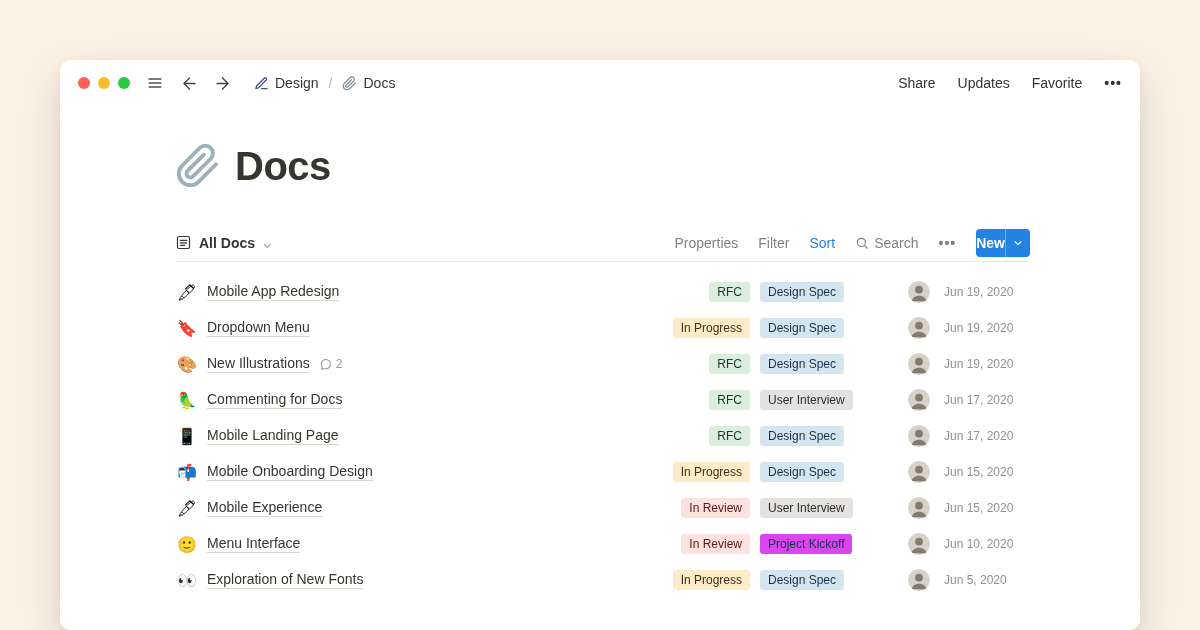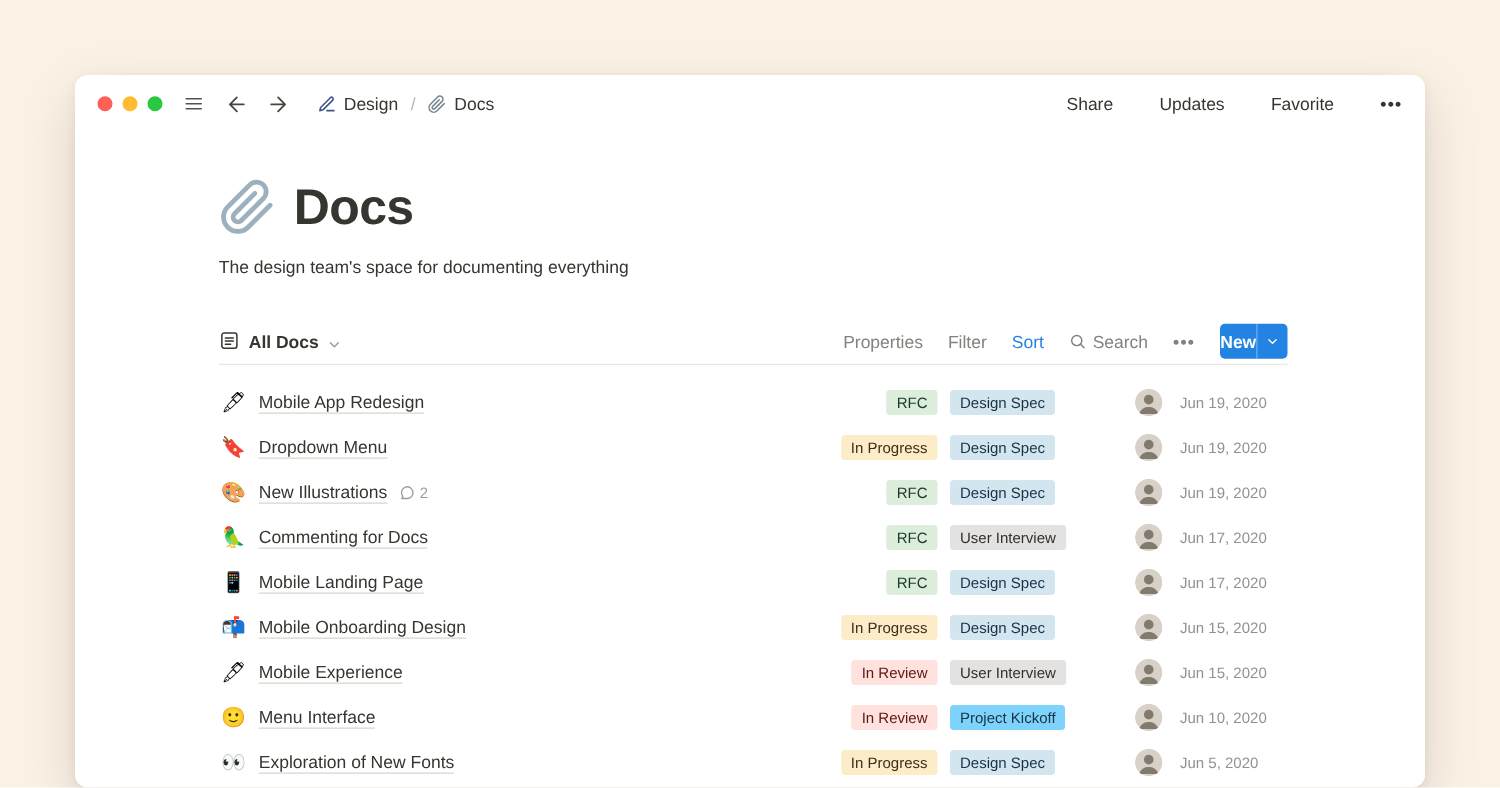--- a/index.html
+++ b/index.html
@@ -16,21 +16,21 @@
   .titlebar { display:flex; align-items:center; height:46px; padding:11px 18px; }
   .lights { display:flex; gap:8px; margin-right:16px; }
   .light { width:12px; height:12px; border-radius:50%; background:#ccc; cursor:pointer; }
   .tb-icon { display:flex; align-items:center; justify-content:center; cursor:pointer; }
   .hamburger { margin-right:16px; }
   .nav-arrow { margin-right:14px; }
   .breadcrumb { display:flex; align-items:center; gap:4px; margin-left:4px; }
   .crumb { display:flex; align-items:center; gap:6px; font-size:14px; color:#37352F;
     cursor:pointer; padding:2px 4px; border-radius:3px; }
   .crumb-sep { color:#B9B7B2; font-size:14px; margin:0 2px; }
-  .tb-right { margin-left:auto; display:flex; align-items:center; gap:37px; }
+  .tb-right { margin-left:auto; display:flex; align-items:center; gap:22px; }
   .tb-action { font-size:14px; color:#37352F; cursor:pointer; }
   .tb-more { letter-spacing:1px; font-weight:bold; }
 
   
   .content { padding:0 110px 0 115px; }
   .page-header { margin-top:34px; }
   .title-row { display:flex; align-items:center; gap:14px; height:52px; }
   .page-icon { width:46px; height:46px; cursor:pointer; flex:0 0 auto; }
   .page-title { font-size:40px; font-weight:700; color:#37352F; letter-spacing:-0.5px; }
   .page-desc { margin-top:12px; font-size:14px; line-height:18px; color:#37352F; }
@@ -131,21 +131,20 @@
 
     <div class="page-header">
       <div class="title-row">
         <span class="page-icon">
           <svg width="46" height="46" viewBox="0 0 24 24" fill="none" stroke="#9DB0BE" stroke-width="2" stroke-linecap="round" stroke-linejoin="round">
               <path d="M21.44 11.05l-9.19 9.19a6 6 0 0 1-8.49-8.49l9.19-9.19a4 4 0 1 1 5.66 5.66l-9.2 9.19a2 2 0 0 1-2.83-2.83l8.49-8.48"></path>
             </svg>
         </span>
         <h1 class="page-title">Docs</h1>
       </div>
-      <p class="page-desc">The design team's space for documenting everything</p>
     </div>
 
     <div class="view-toolbar">
       <div class="view-switcher">
         <span>
           <svg width="17" height="17" viewBox="0 0 24 24" fill="none" stroke="#37352F" stroke-width="1.7" stroke-linecap="round">
               <rect x="3.5" y="3.5" width="17" height="17" rx="2.5"></rect>
               <path d="M7.5 9h9M7.5 12.5h9M7.5 16h6"></path>
             </svg>
         </span>
@@ -346,21 +345,21 @@
 
   <div class="doc-row">
     <span class="doc-icon">🙂</span>
     <span class="doc-title">Menu Interface</span>
 
     <span class="row-right">
       <span class="col-status">
               <span class="tag" style="background: rgb(255, 226, 221); color: rgb(93, 23, 21);">In Review</span>
             </span>
       <span class="col-type">
-              <span class="tag" style="background: #7dd3fc; color: rgb(24, 51, 71);">Project Kickoff</span>
+              <span class="tag" style="background: #d946ef; color: rgb(24, 51, 71);">Project Kickoff</span>
             </span>
       <span class="avatar">
         <svg width="22" height="22" viewBox="0 0 24 24">
                 <circle cx="12" cy="12" r="12" fill="#D8D1C8"></circle>
                 <circle cx="12" cy="9.5" r="4.2" fill="#82796F"></circle>
                 <path d="M3.5 22c1.6-4.4 5.2-6 8.5-6s6.9 1.6 8.5 6z" fill="#82796F"></path>
               </svg>
       </span>
       <span class="row-date">Jun 10, 2020</span>
     </span>

